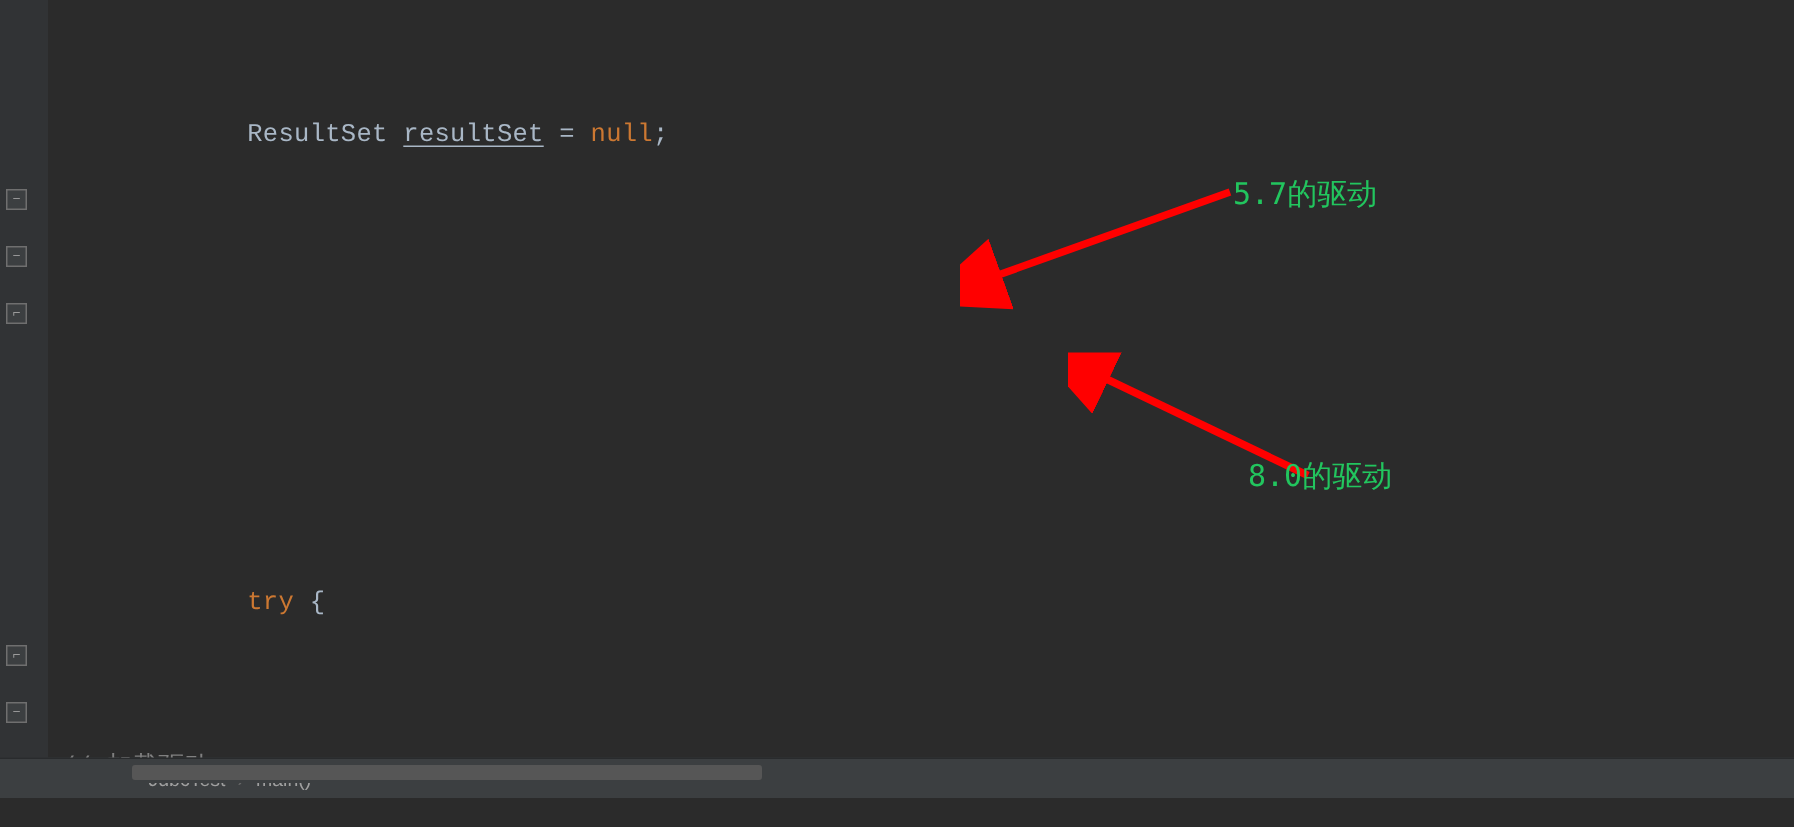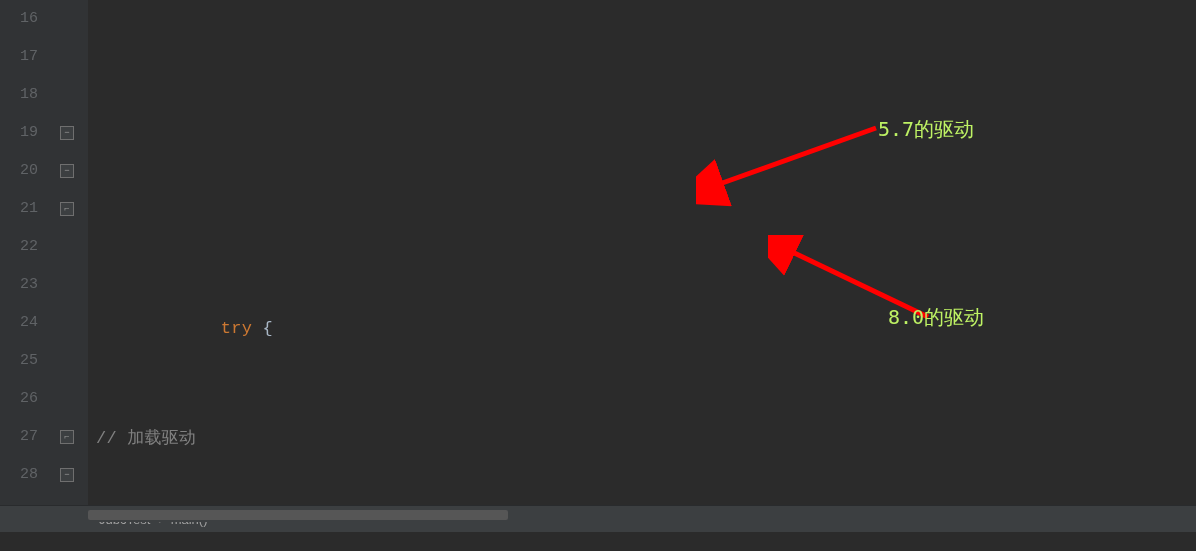--- a/index.html
+++ b/index.html
@@ -62,21 +62,21 @@
     padding-left: 8px;
     font-size: 17px;
     letter-spacing: 0.2px;
   }
   .kw   { color: #cc7832; }
   .cmt  { color: #808080; }
   .ident{ color: #a9b7c6; }
   .under{ text-decoration: underline; text-underline-offset: 3px; }
   .annotation {
     position: absolute;
-    color: #bef264;
+    color: #22c55e;
     font-size: 20px;
     font-family: "SimSun","NSimSun",monospace;
     pointer-events: none;
     white-space: nowrap;
     font-weight: 500;
   }
   .arrow {
     position: absolute;
     pointer-events: none;
   }
@@ -109,47 +109,33 @@
     height: 10px;
     width: 420px;
     background: #565656;
     border-radius: 2px;
   }
 </style>
 </head>
 <body>
 
 <div class="editor">
-  <div class="gutter">
-    <div class="gutter-line">16</div>
-    <div class="gutter-line">17</div>
-    <div class="gutter-line">18</div>
-    <div class="gutter-line">19</div>
-    <div class="gutter-line">20</div>
-    <div class="gutter-line">21</div>
-    <div class="gutter-line">22</div>
-    <div class="gutter-line">23</div>
-    <div class="gutter-line">24</div>
-    <div class="gutter-line">25</div>
-    <div class="gutter-line">26</div>
-    <div class="gutter-line">27</div>
-    <div class="gutter-line">28</div>
-  </div>
 
   <div class="fold-col">
     <div class="fold-mark" style="top:126px">−</div>
     <div class="fold-mark" style="top:164px">−</div>
     <div class="fold-mark" style="top:202px">⌐</div>
     <div class="fold-mark" style="top:430px">⌐</div>
     <div class="fold-mark" style="top:468px">−</div>
   </div>
 
   <div class="code">
 
     
+    <div class="code-line"><span>            </span><span class="ident">ResultSet </span><span class="under">resultSet</span><span> = </span><span class="kw">null</span><span>;</span></div>
 
     
     <div class="code-line"></div>
     
     <div class="code-line"></div>
 
     
     <div class="code-line"><span>            </span><span class="kw">try</span><span> {</span></div>
 
     

